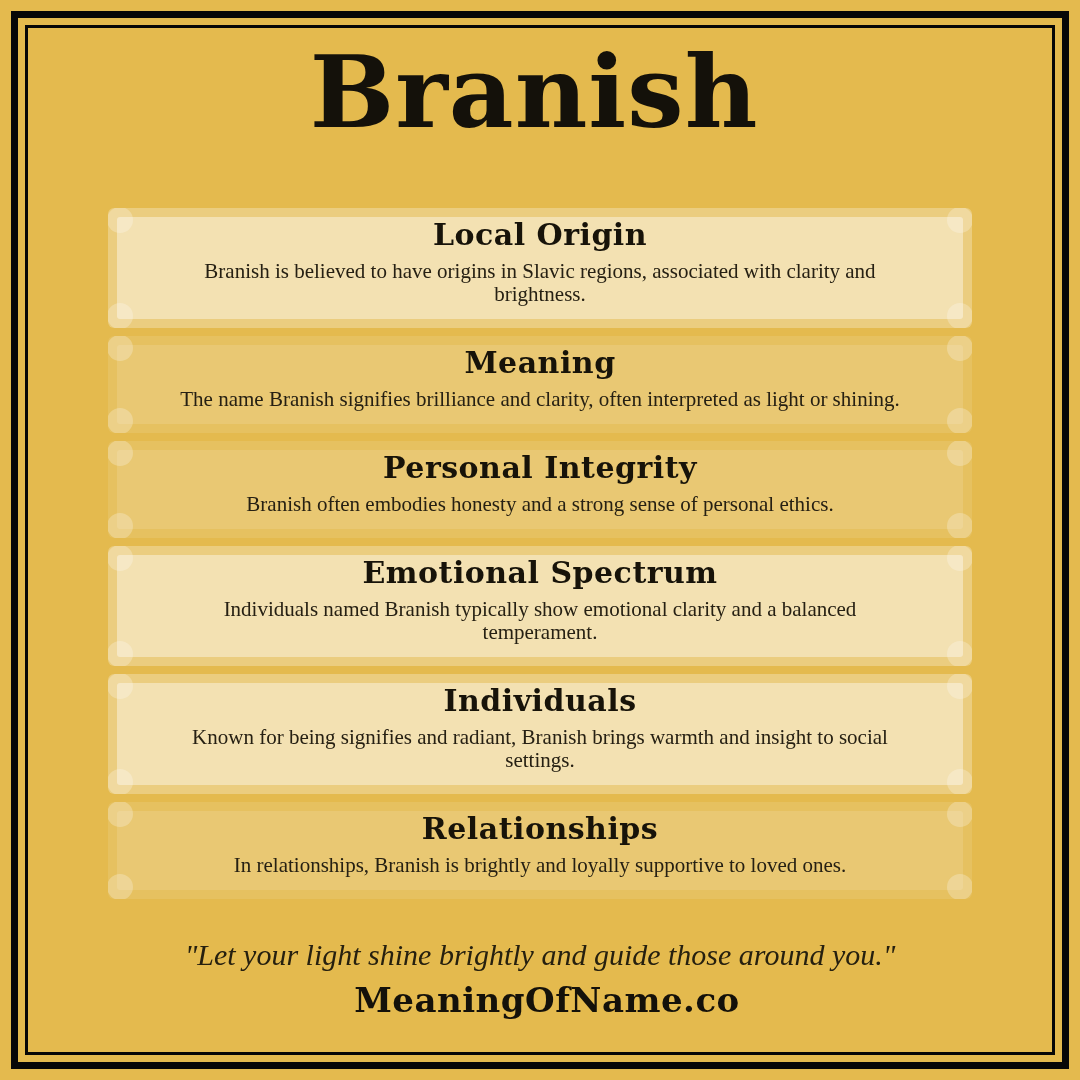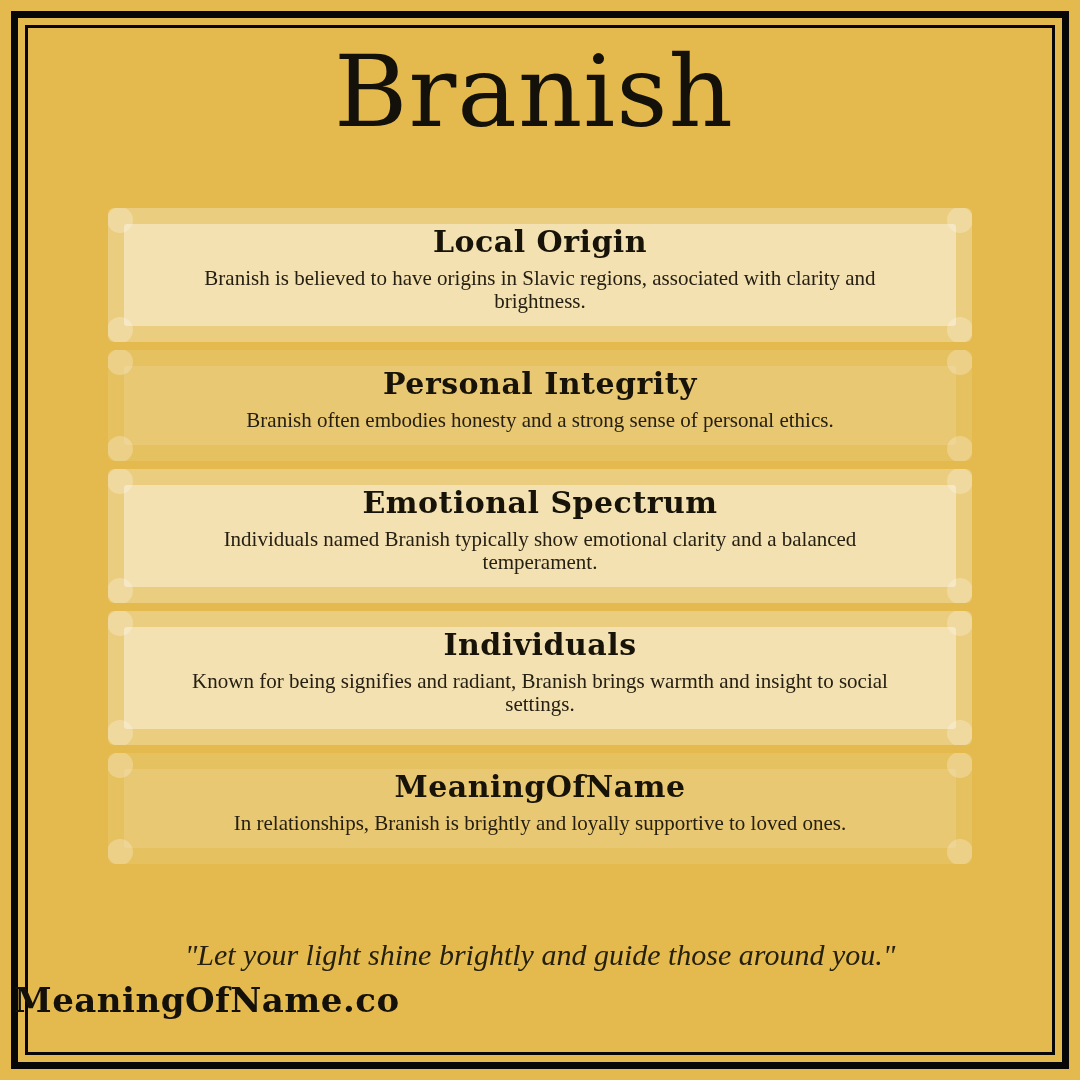--- a/index.html
+++ b/index.html
@@ -18,31 +18,31 @@
     position:absolute;inset:11px;border:7px solid var(--border);
     pointer-events:none;
   }
   .frame-inner{
     position:absolute;inset:25px;border:3px solid var(--border);
     pointer-events:none;
   }
   .poster-title{
     position:absolute;top:42px;left:0;right:12px;
     text-align:center;
-    font-size:100px;line-height:100px;font-weight:normal;
+    font-size:100px;line-height:100px;font-weight:bold;
     color:#14110a;letter-spacing:1px;
     margin:0;
   }
   .cards{
     position:absolute;top:208px;left:108px;width:864px;
   }
   .card{
     position:relative;
     border-radius:6px;
-    padding:16px;
+    padding:9px;
     margin-bottom:8px;
     overflow:hidden;
   }
   .card.light{background:rgba(255,255,255,0.28);}
   .card.dark{background:rgba(255,255,255,0.10);}
   .card-inner{
     position:relative;
     border-radius:3px;
     padding:1px 40px 5px;
     text-align:center;
@@ -74,20 +74,21 @@
     position:absolute;top:938px;left:0;right:0;
     text-align:center;
     font-family:"Liberation Serif", serif;
     font-style:italic;
     font-size:30px;line-height:34px;
     color:#26200f;
     margin:0;
   }
   .poster-brand{
     position:absolute;top:982px;left:14px;right:0;
+    text-align:center;
     font-size:34px;line-height:36px;font-weight:bold;
     color:#14110a;
     margin:0;
     letter-spacing:0.5px;
   }
 </style>
 </head>
 <body>
 
 <div class="frame-outer"></div>
@@ -100,20 +101,30 @@
     <span class="pin tl"></span>
     <span class="pin tr"></span>
     <span class="pin bl"></span>
     <span class="pin br"></span>
     <div class="card-inner">
       <h2 class="card-heading">Local Origin</h2>
       <p class="card-text">Branish is believed to have origins in Slavic regions, associated with clarity and brightness.</p>
     </div>
   </section>
 
+  <section class="card dark">
+    <span class="pin tl"></span>
+    <span class="pin tr"></span>
+    <span class="pin bl"></span>
+    <span class="pin br"></span>
+    <div class="card-inner">
+      <h2 class="card-heading">Meaning</h2>
+      <p class="card-text">The name Branish signifies brilliance and clarity, often interpreted as light or shining.</p>
+    </div>
+  </section>
 
   <section class="card dark">
     <span class="pin tl"></span>
     <span class="pin tr"></span>
     <span class="pin bl"></span>
     <span class="pin br"></span>
     <div class="card-inner">
       <h2 class="card-heading">Personal Integrity</h2>
       <p class="card-text">Branish often embodies honesty and a strong sense of personal ethics.</p>
     </div>
@@ -140,20 +151,20 @@
       <p class="card-text">Known for being signifies and radiant, Branish brings warmth and insight to social settings.</p>
     </div>
   </section>
 
   <section class="card dark">
     <span class="pin tl"></span>
     <span class="pin tr"></span>
     <span class="pin bl"></span>
     <span class="pin br"></span>
     <div class="card-inner">
-      <h2 class="card-heading">MeaningOfName</h2>
+      <h2 class="card-heading">Relationships</h2>
       <p class="card-text">In relationships, Branish is brightly and loyally supportive to loved ones.</p>
     </div>
   </section>
 </main>
 
 <p class="poster-quote">"Let your light shine brightly and guide those around you."</p>
 <p class="poster-brand">MeaningOfName.co</p>
 
 </body></html>

